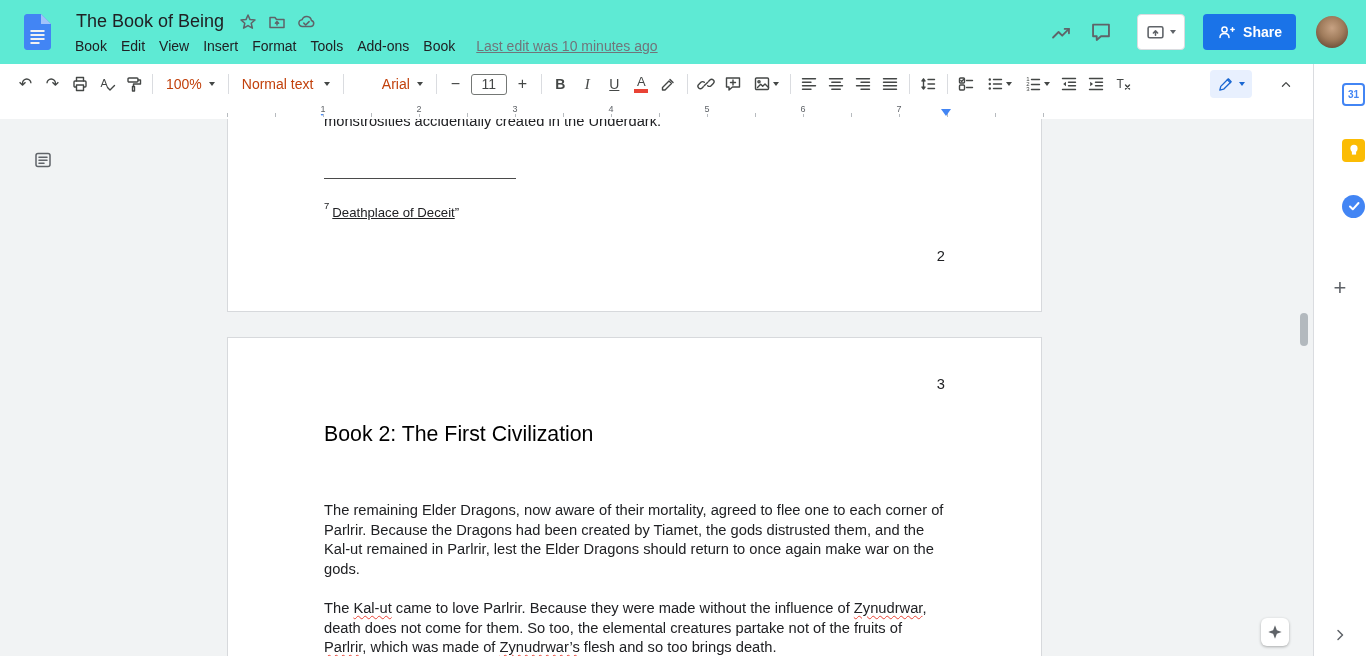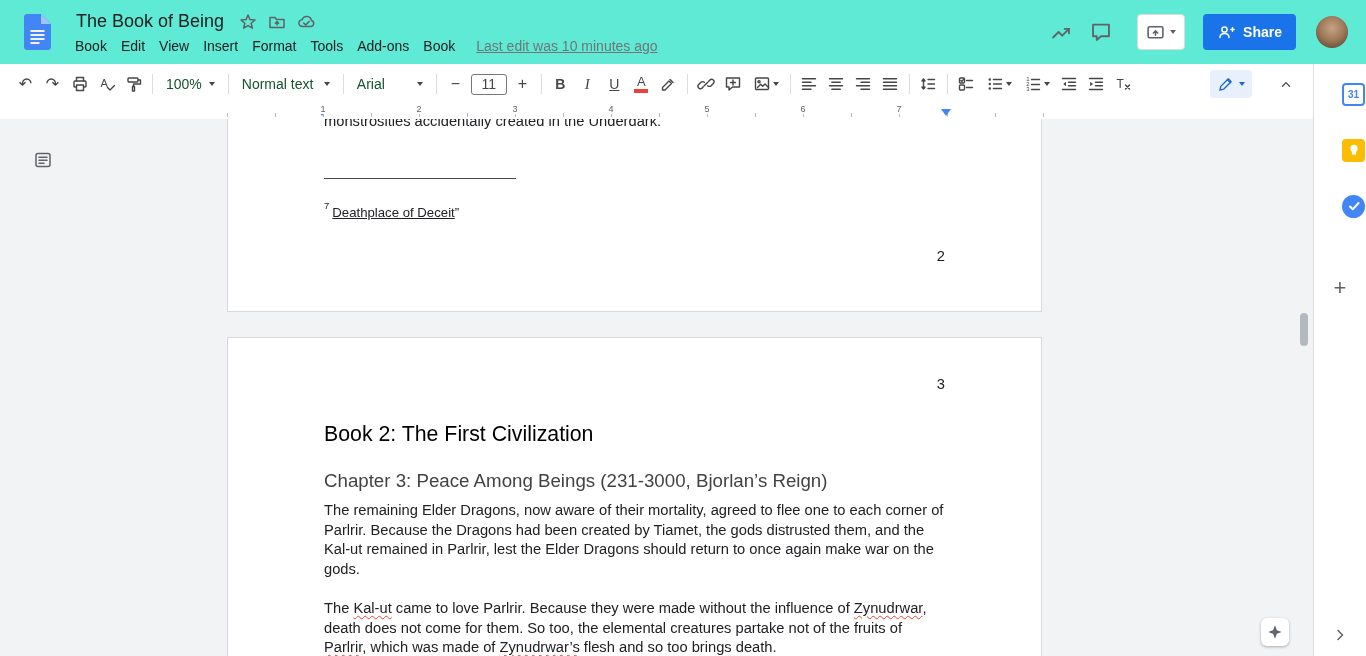--- a/index.html
+++ b/index.html
@@ -33,21 +33,21 @@
 
   
   .toolbar { position:absolute; top:64px; left:0; right:53px; height:40px; background:#fff; display:flex; align-items:center; padding-left:12px; }
   .tbtn { width:27px; height:27px; flex:none; border-radius:4px; display:flex; align-items:center; justify-content:center; color:#444746; cursor:pointer; }
   .tbtn.wide { width:38px; gap:2px; }
   .glyph { font-size:16px; line-height:1; color:#444746; }
   .glyph.b { font-weight:bold; font-size:14px; }
   .glyph.i { font-style:italic; font-family:"Liberation Serif", serif; font-size:15px; }
   .glyph.u { text-decoration:underline; font-size:14px; }
   .tsep { width:1px; height:20px; background:#dadce0; margin:0 5px; flex:none; }
-  .tselect { display:flex; align-items:center; gap:7px; height:27px; padding:0 8px; font-size:14px; color:#14532d; border-radius:4px; cursor:pointer; flex:none; white-space:nowrap; }
+  .tselect { display:flex; align-items:center; gap:7px; height:27px; padding:0 8px; font-size:14px; color:#c2410c; border-radius:4px; cursor:pointer; flex:none; white-space:nowrap; }
   .size-box { width:36px; height:21px; border:1px solid #747775; border-radius:3px; font-size:14px; color:#444746; display:flex; align-items:center; justify-content:center; margin:0 2px; cursor:text; flex:none; }
   .a-wrap { display:flex; flex-direction:column; align-items:center; line-height:1; }
   .a-wrap .bar { width:14px; height:3.5px; margin-top:1px; background:#e94335; }
   .toolbar-spacer { flex:1; }
   .pen-group { display:flex; align-items:center; gap:5px; height:28px; padding:0 7px; border-radius:4px; background:#e8f0fe; cursor:pointer; flex:none; }
   .collapse-btn { margin:0 14px 0 20px; }
 
   
   .ruler { position:absolute; top:104px; left:0; right:53px; height:15px; background:#fff; }
   .ruler-ticks { position:absolute; left:227px; top:9px; width:817px; height:4px;
@@ -198,21 +198,21 @@
   <div class="tselect">
     <span>100%</span>
       <span class="caret dk"></span>
   </div>
   <div class="tsep"></div>
   <div class="tselect" style="min-width:104px;justify-content:space-between">
     <span>Normal text</span>
       <span class="caret dk"></span>
   </div>
   <div class="tsep"></div>
-  <div class="tselect" style="min-width:82px;justify-content:space-between">
+  <div class="tselect" style="min-width:82px;justify-content:flex-end">
     <span>Arial</span>
       <span class="caret dk"></span>
   </div>
   <div class="tsep"></div>
   <div class="tbtn">
       <span class="glyph">−</span>
     </div>
   <div class="size-box">11</div>
   <div class="tbtn">
       <span class="glyph">+</span>
@@ -377,21 +377,20 @@
     <div class="fn-divider"></div>
     <div class="footnote" style="top:86px">
       <sup>7</sup><span><span class="underlined">Deathplace of Deceit</span><span>”</span></span>
     </div>
     <div class="page-num" style="top:131px">2</div>
   </div>
 
   <div class="page page-cur">
     <div class="page-num" style="top:38px">3</div>
     <div class="h1">Book 2: The First Civilization</div>
-    <div class="h2">Chapter 3: Peace Among Beings (231-3000, Bjorlan’s Reign)</div>
     <p class="para para1"><span>The remaining Elder Dragons, now aware of their mortality, agreed to flee one to each corner of Parlrir. Because the Dragons had been created by Tiamet, the gods distrusted them, and the Kal-ut remained in Parlrir, lest the Elder Dragons should return to once again make war on the gods.</span></p>
     <p class="para para2"><span>The </span><span class="misspelled">Kal-ut</span><span> came to love Parlrir. Because they were made without the influence of </span><span class="misspelled">Zynudrwar</span><span>, death does not come for them. So too, the elemental creatures partake not of the fruits of </span><span class="misspelled">Parlrir</span><span>, which was made of </span><span class="misspelled">Zynudrwar’s</span><span> flesh and so too brings death.</span></p>
   </div>
 
   <div class="scroll-thumb"></div>
   <button class="explore-btn">
     <svg width="18" height="18" viewBox="0 0 18 18">
         <path d="M9 1.5l2.1 5.4L16.5 9l-5.4 2.1L9 16.5 6.9 11.1 1.5 9l5.4-2.1z" fill="#5f6368"></path>
       </svg>
   </button>

